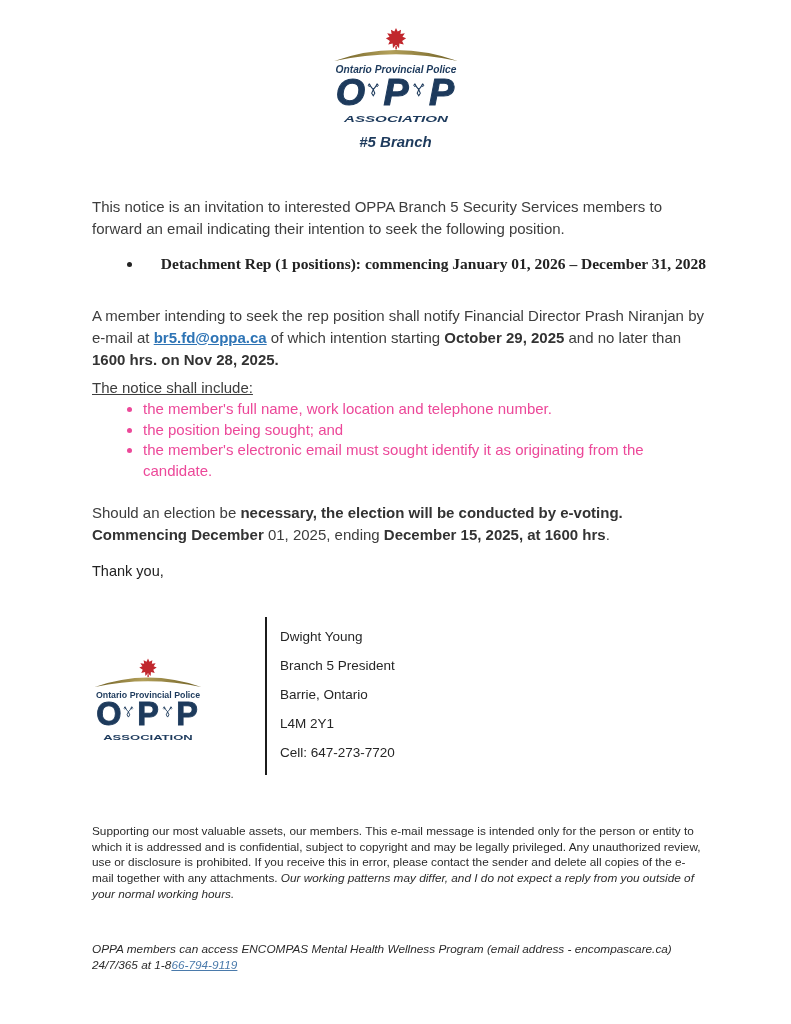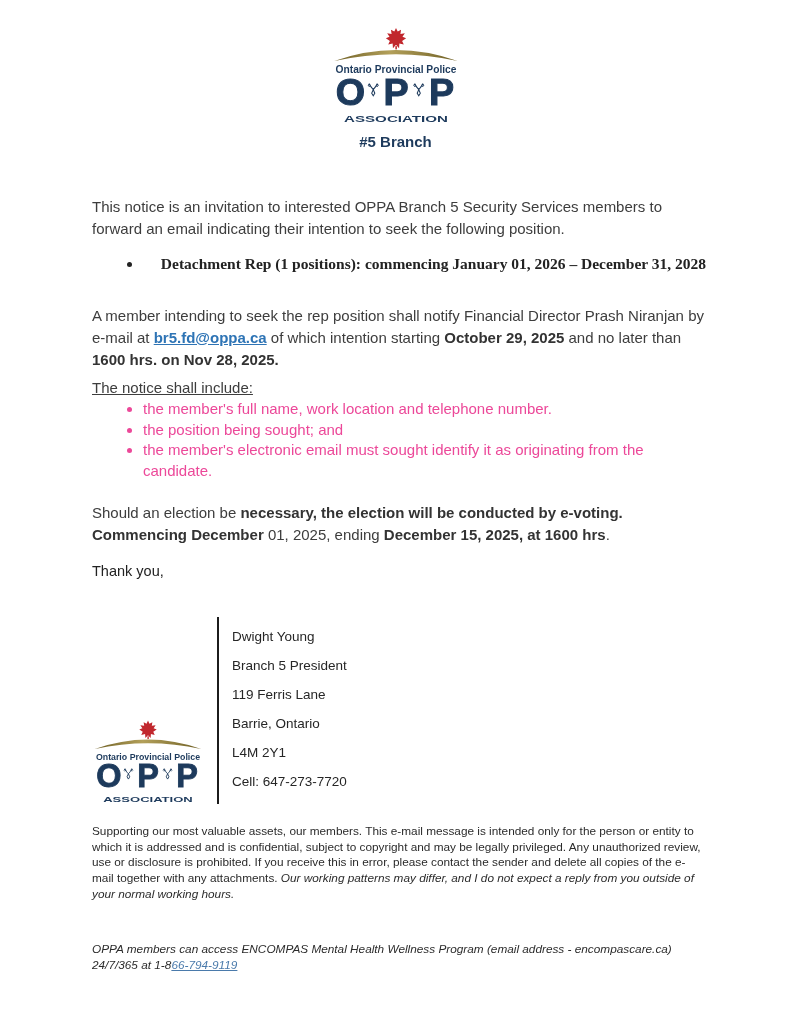--- a/index.html
+++ b/index.html
@@ -6,41 +6,41 @@
   html,body { background:#ffffff; }
   .page {
     position:relative; width:791px; height:1024px; background:#ffffff;
     font-family:"Liberation Sans", sans-serif; color:#3d3d3d; overflow:hidden;
     margin:0 auto;
   }
   .blk { position:absolute; left:92px; width:614px; }
   .body-text { font-size:15px; line-height:22px; color:#3d3d3d; }
 
   
-  .logo-top { position:absolute; top:27px; left:0; width:791px; text-align:center; }
+  .logo-top { position:absolute; top:27px; left:0; width:791px; text-align:center;font-style:italic; }
   .branch-label { font-size:15px; font-weight:bold; color:#1d3a5c; margin-top:4px; }
 
   
   ul.pos-list { list-style:disc outside; padding-left:51px;text-align:right; }
   ul.pos-list li {
     font-family:"Liberation Serif", serif; font-weight:bold; font-size:15.5px;
     line-height:23px; color:#222222;
   }
   
   .include-head { font-size:15px; line-height:22px; text-decoration:underline; color:#3d3d3d; }
   ul.inc-list { list-style:disc outside; padding-left:51px; margin-top:0; }
   ul.inc-list li { font-size:15px; line-height:20.5px; color:#ec4899; }
 
   b.dk { font-weight:bold; color:#333333; }
   a.email-link { color:#2e74b5; font-weight:bold; text-decoration:underline; }
 
   .thanks { font-size:14.5px; color:#222222; }
 
   
-  .sig { display:flex; align-items:flex-end; }
+  .sig { display:flex; align-items:center;gap:48px; }
   .sig-logo { flex:0 0 auto; margin-right:13px; margin-top:7px; }
   .sig-text {
     border-left:2.5px solid #1c1c1c; padding-left:13px; padding-top:5px; padding-bottom:8px;
     font-size:13.5px; line-height:29px; color:#262626;
   }
 
   
   .fine { font-size:11.8px; line-height:15.7px; color:#2b2b2b; }
   .fine .ital { font-style:italic; }
   .encompas { font-size:11.8px; line-height:16px; color:#2b2b2b; font-style:italic; }
@@ -119,21 +119,20 @@
 
   <div class="blk thanks" style="top:563px">Thank you,</div>
 
   <div class="blk sig" style="top:617px">
     <svg class="sig-logo" width="112" height="84" viewBox="0 0 200 150">
       <use href="#oppa-logo"></use>
     </svg>
     <div class="sig-text">
       <div>Dwight Young</div>
       <div>Branch 5 President</div>
-      <div>119 Ferris Lane</div>
       <div>Barrie, Ontario</div>
       <div>L4M 2Y1</div>
       <div>Cell: 647-273-7720</div>
     </div>
   </div>
 
   <div class="blk fine" style="top:824px">
     <span>Supporting our most valuable assets, our members. This e-mail message is intended only for the person or entity to which it is addressed and is confidential, subject to copyright and may be legally privileged. Any unauthorized review, use or disclosure is prohibited. If you receive this in error, please contact the sender and delete all copies of the e-mail together with any attachments. </span><span class="ital">Our working patterns may differ, and I do not expect a reply from you outside of your normal working hours.</span>
   </div>
 

